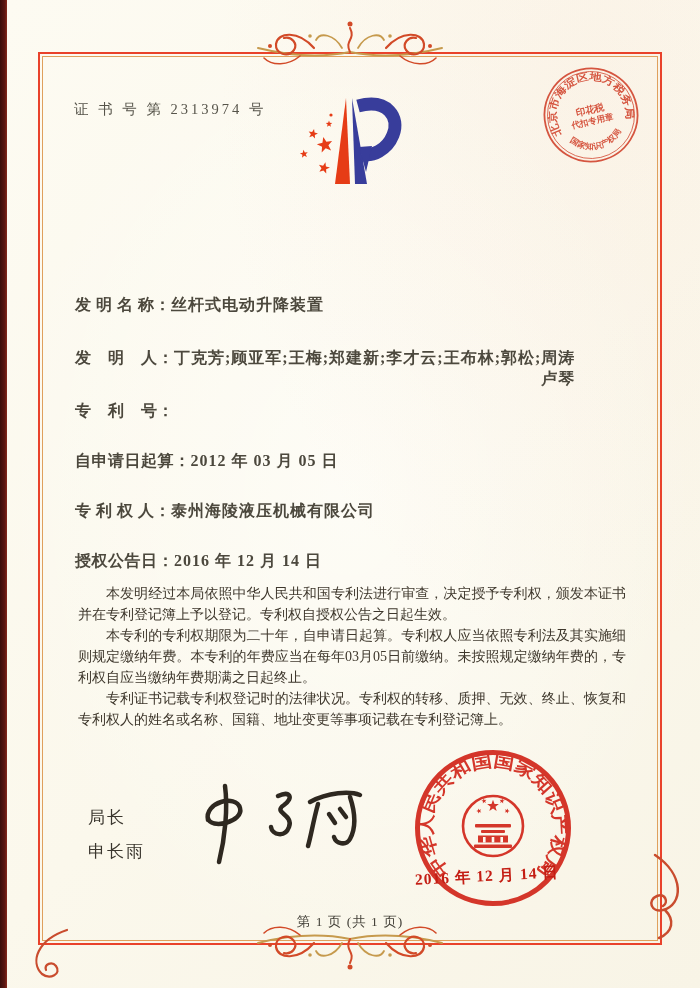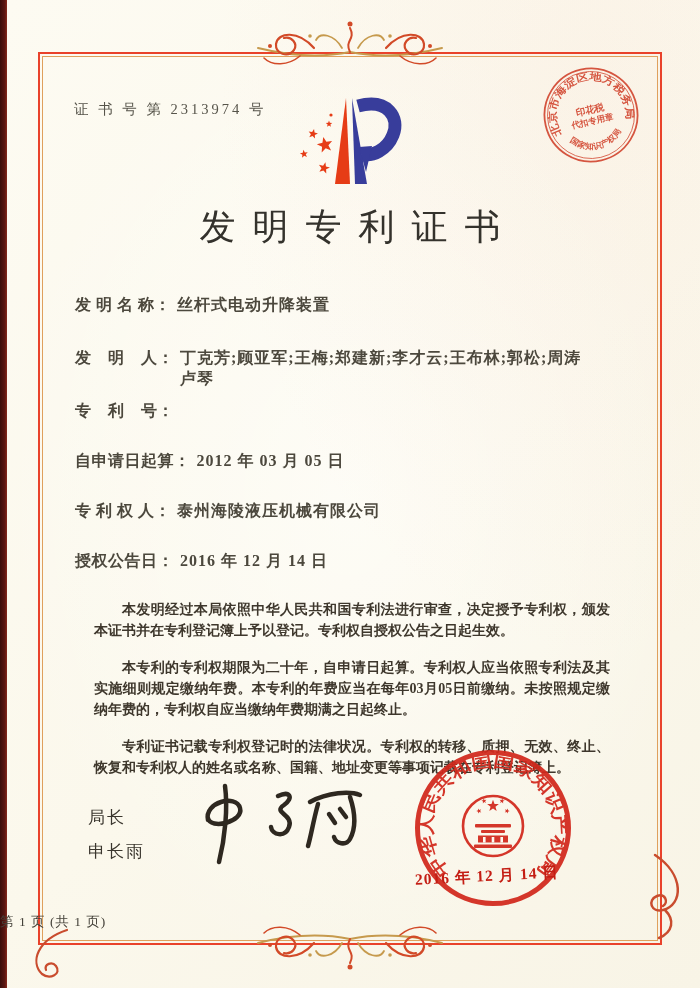--- a/index.html
+++ b/index.html
@@ -15,28 +15,28 @@
   .binding-strip{left:0;top:0;width:7px;height:988px;
     background:linear-gradient(90deg,#3a0d0a 0%,#5c1712 70%,#8a2a1c 100%);}
   .border-frame{left:38px;top:52px;width:620px;height:889px;
     border:2.5px solid #e9422b;}
   .border-frame-inner{position:absolute;inset:2px;border:1px solid #dfa05c;}
   .cert-no{left:74px;top:100px;font-size:14.5px;letter-spacing:3px;color:#56544a;}
   .title{left:0;right:0;top:203px;text-align:center;font-size:36px;
     letter-spacing:17px;text-indent:17px;color:#34322c;font-weight:500;}
   .field-row{left:75px;display:flex;font-size:16px;color:#4c483d;font-weight:bold;}
   .field-label{flex:0 0 auto;min-width:96px;letter-spacing:0.5px;}
-  .field-value{margin-left:6px;letter-spacing:1px;}
+  .field-value{letter-spacing:1px;}
   .field-value .line2{display:block;}
   .body-text{left:78px;top:583px;width:548px;font-size:14px;line-height:21px;
     color:#3e372c;text-align:justify;}
-  .body-text p{margin:16px;text-indent:2em;font-weight:bold;}
+  .body-text p{margin:0;text-indent:2em;}
   .sig-title{left:88px;top:806px;font-size:17px;color:#3a362e;letter-spacing:2px;}
   .sig-name{left:88px;top:840px;font-size:17px;color:#3a362e;letter-spacing:2px;text-align:right;}
-  .footer{left:0;right:0;top:913px;font-size:13.5px;
+  .footer{left:0;right:0;top:913px;text-align:center;font-size:13.5px;
     color:#45423a;letter-spacing:1px;}
   .seal-date{left:415px;top:866px;font-size:15.5px;font-weight:bold;color:#c41e14;
     letter-spacing:1px;transform:rotate(-3deg);font-family:"Liberation Serif",serif;}
   .seal-office{left:413px;top:748px;opacity:0.93;}
   .seal-tax{left:541px;top:65px;opacity:0.85;}
   .seal-ring-text{font-family:"Liberation Serif","DejaVu Serif",serif;font-weight:bold;}
   svg{display:block;}
 </style>
 </head>
 <body>
@@ -129,28 +129,27 @@
         <textPath href="#tax-arc-top" textLength="134" lengthAdjust="spacingAndGlyphs">北京市海淀区地方税务局</textPath>
       </text>
       <text class="seal-ring-text" font-size="8">
         <textPath href="#tax-arc-bottom" textLength="60" lengthAdjust="spacingAndGlyphs">国家知识产权局</textPath>
       </text>
       <text x="50" y="48" text-anchor="middle" font-size="9.5" class="seal-ring-text">印花税</text>
       <text x="50" y="59" text-anchor="middle" font-size="8.5" class="seal-ring-text">代扣专用章</text>
     </g>
   </svg>
 
-  <div class="abs title">发明专利证书</div>
 
   <div class="abs field-row" style="top:295px;">
     <span class="field-label">发 明 名 称：</span>
     <span class="field-value">丝杆式电动升降装置</span>
   </div>
 
-  <div class="abs field-row" style="top:348px;">
+  <div class="abs field-row" style="top:348px;text-align:right;">
     <span class="field-label">发　明　人：</span>
     <span class="field-value"><span>丁克芳;顾亚军;王梅;郑建新;李才云;王布林;郭松;周涛</span><span class="line2">卢琴</span></span>
   </div>
 
   <div class="abs field-row" style="top:401px;">
     <span class="field-label">专　利　号：</span>
   </div>
 
   <div class="abs field-row" style="top:451px;">
     <span class="field-label">自申请日起算：</span>

